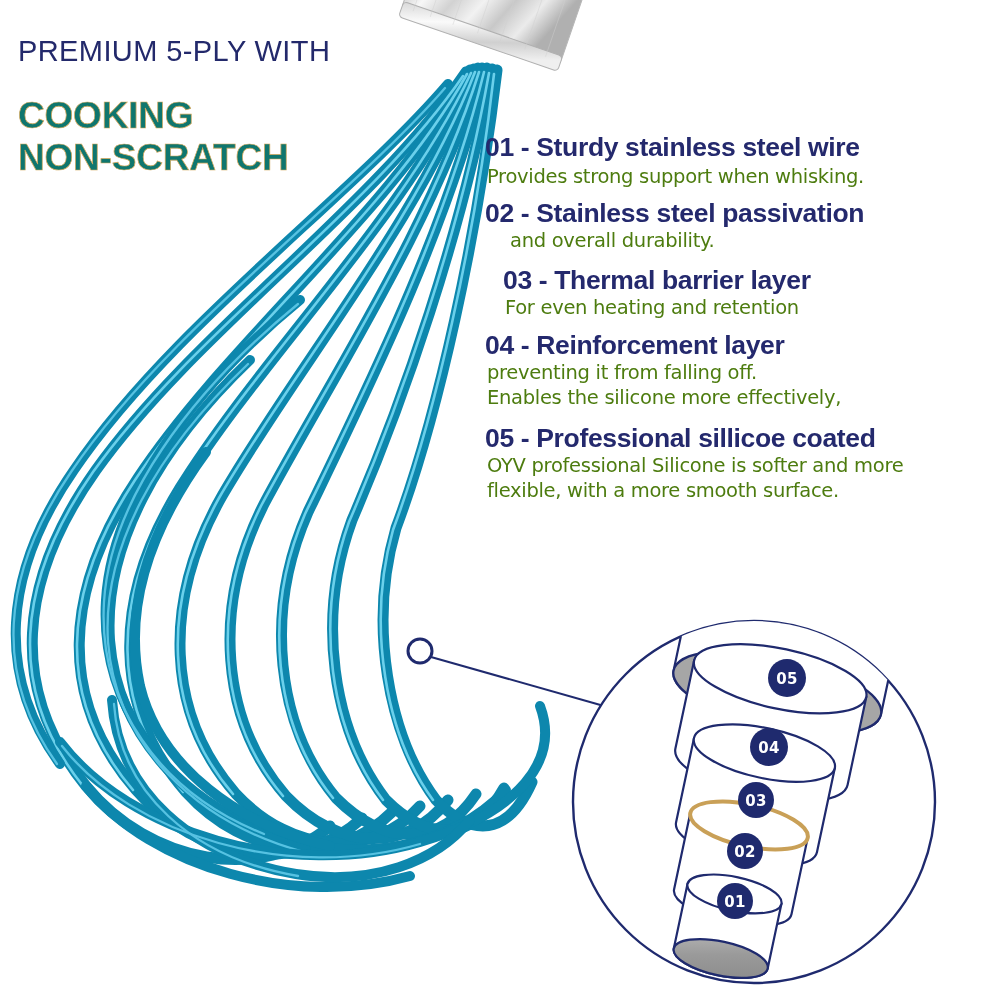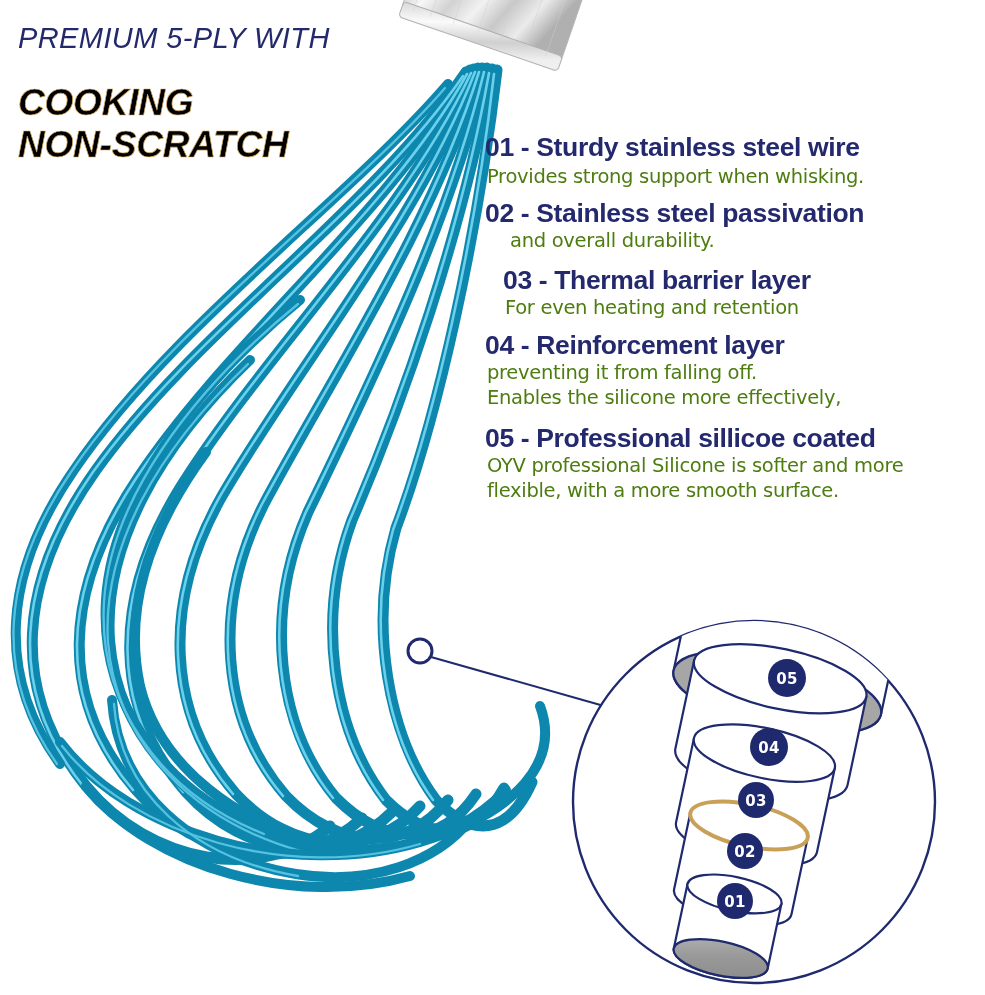--- a/index.html
+++ b/index.html
@@ -26,36 +26,35 @@
     top: 0;
     width: 985px;
     height: 995px;
     pointer-events: none;
   }
 
   
   #headline-block {
     position: absolute;
     left: 18px;
-    top: 24px;
+    top: 37px;
     width: 430px;
-    font-style: italic;
   }
   #headline-top {
     font-size: 29px;
     font-weight: 500;
     letter-spacing: 0.4px;
     color: #23296b;
     line-height: 1.0;
     white-space: nowrap;
   }
   .headline-gold {
     font-size: 37px;
     font-weight: bold;
-    color: #000000;
+    color: #0f766e;
     letter-spacing: -0.2px;
     line-height: 1.12;
     white-space: nowrap;
     -webkit-text-stroke: 0.7px #d4a85c;
   }
   #headline-gold-1 { margin-top: 29px; }
   #headline-gold-2 { margin-top: 1px; }
 
   
   #feature-list {

